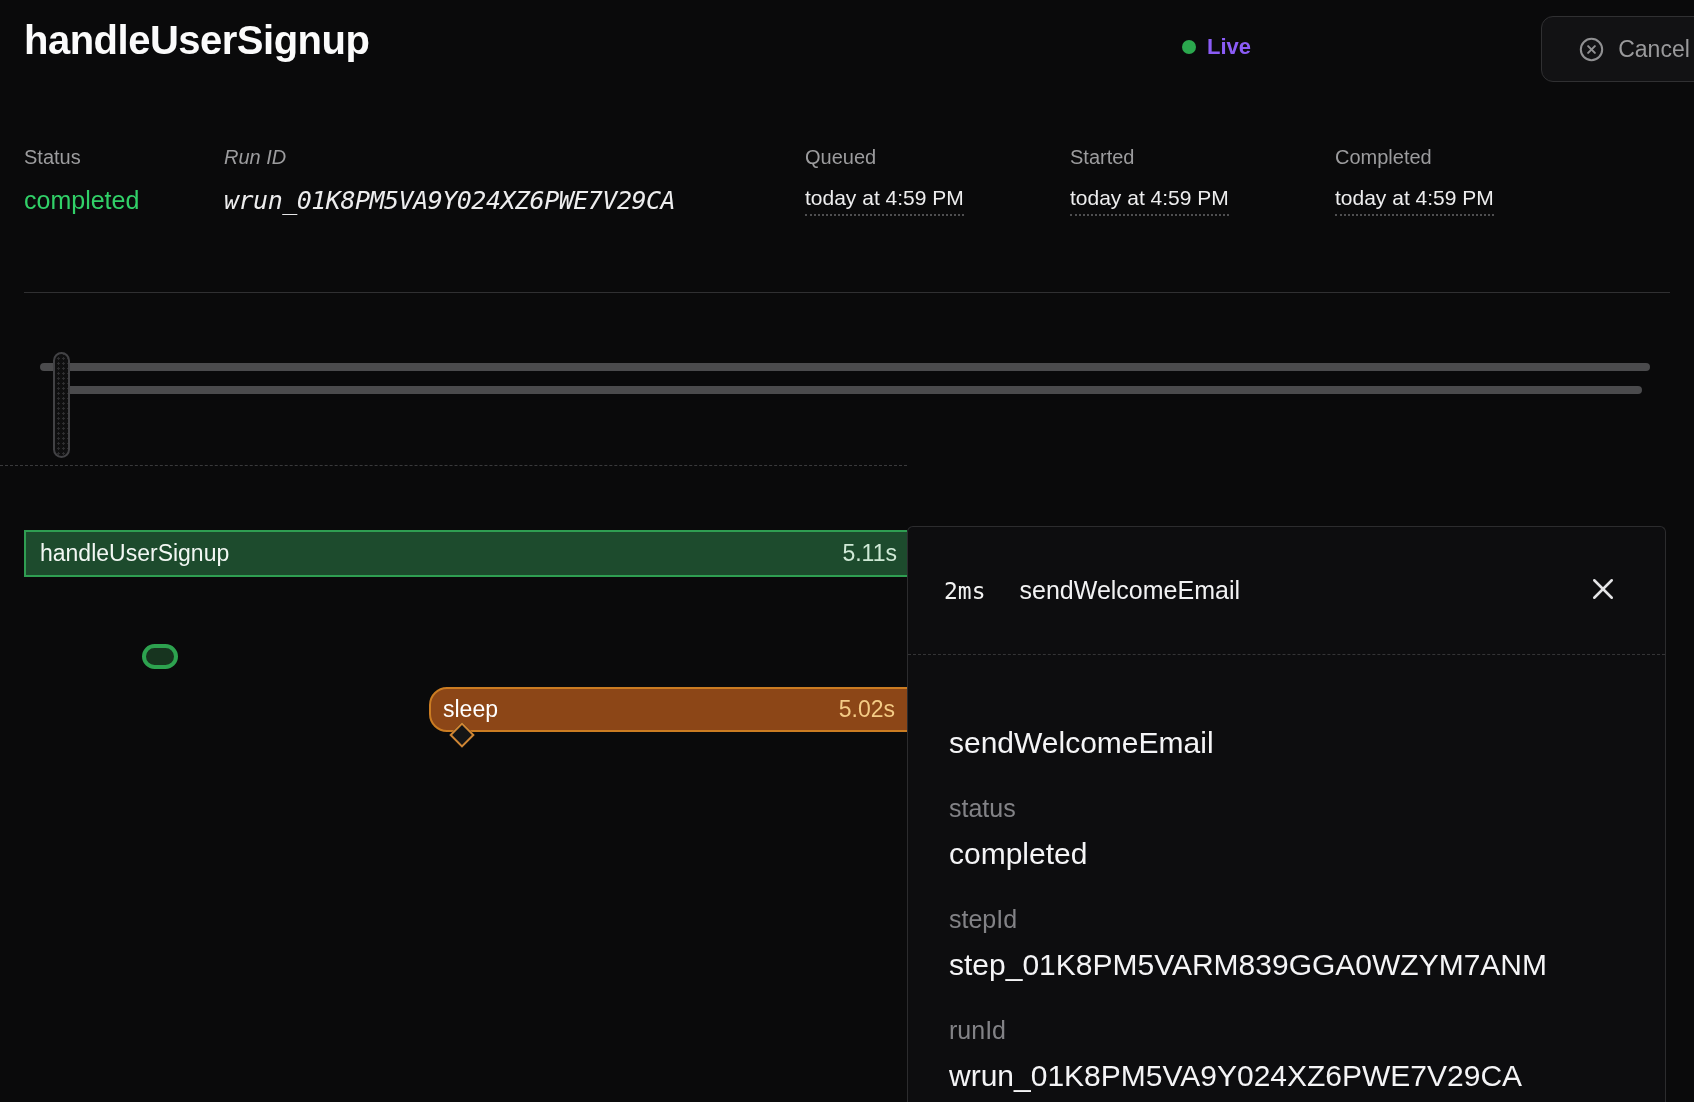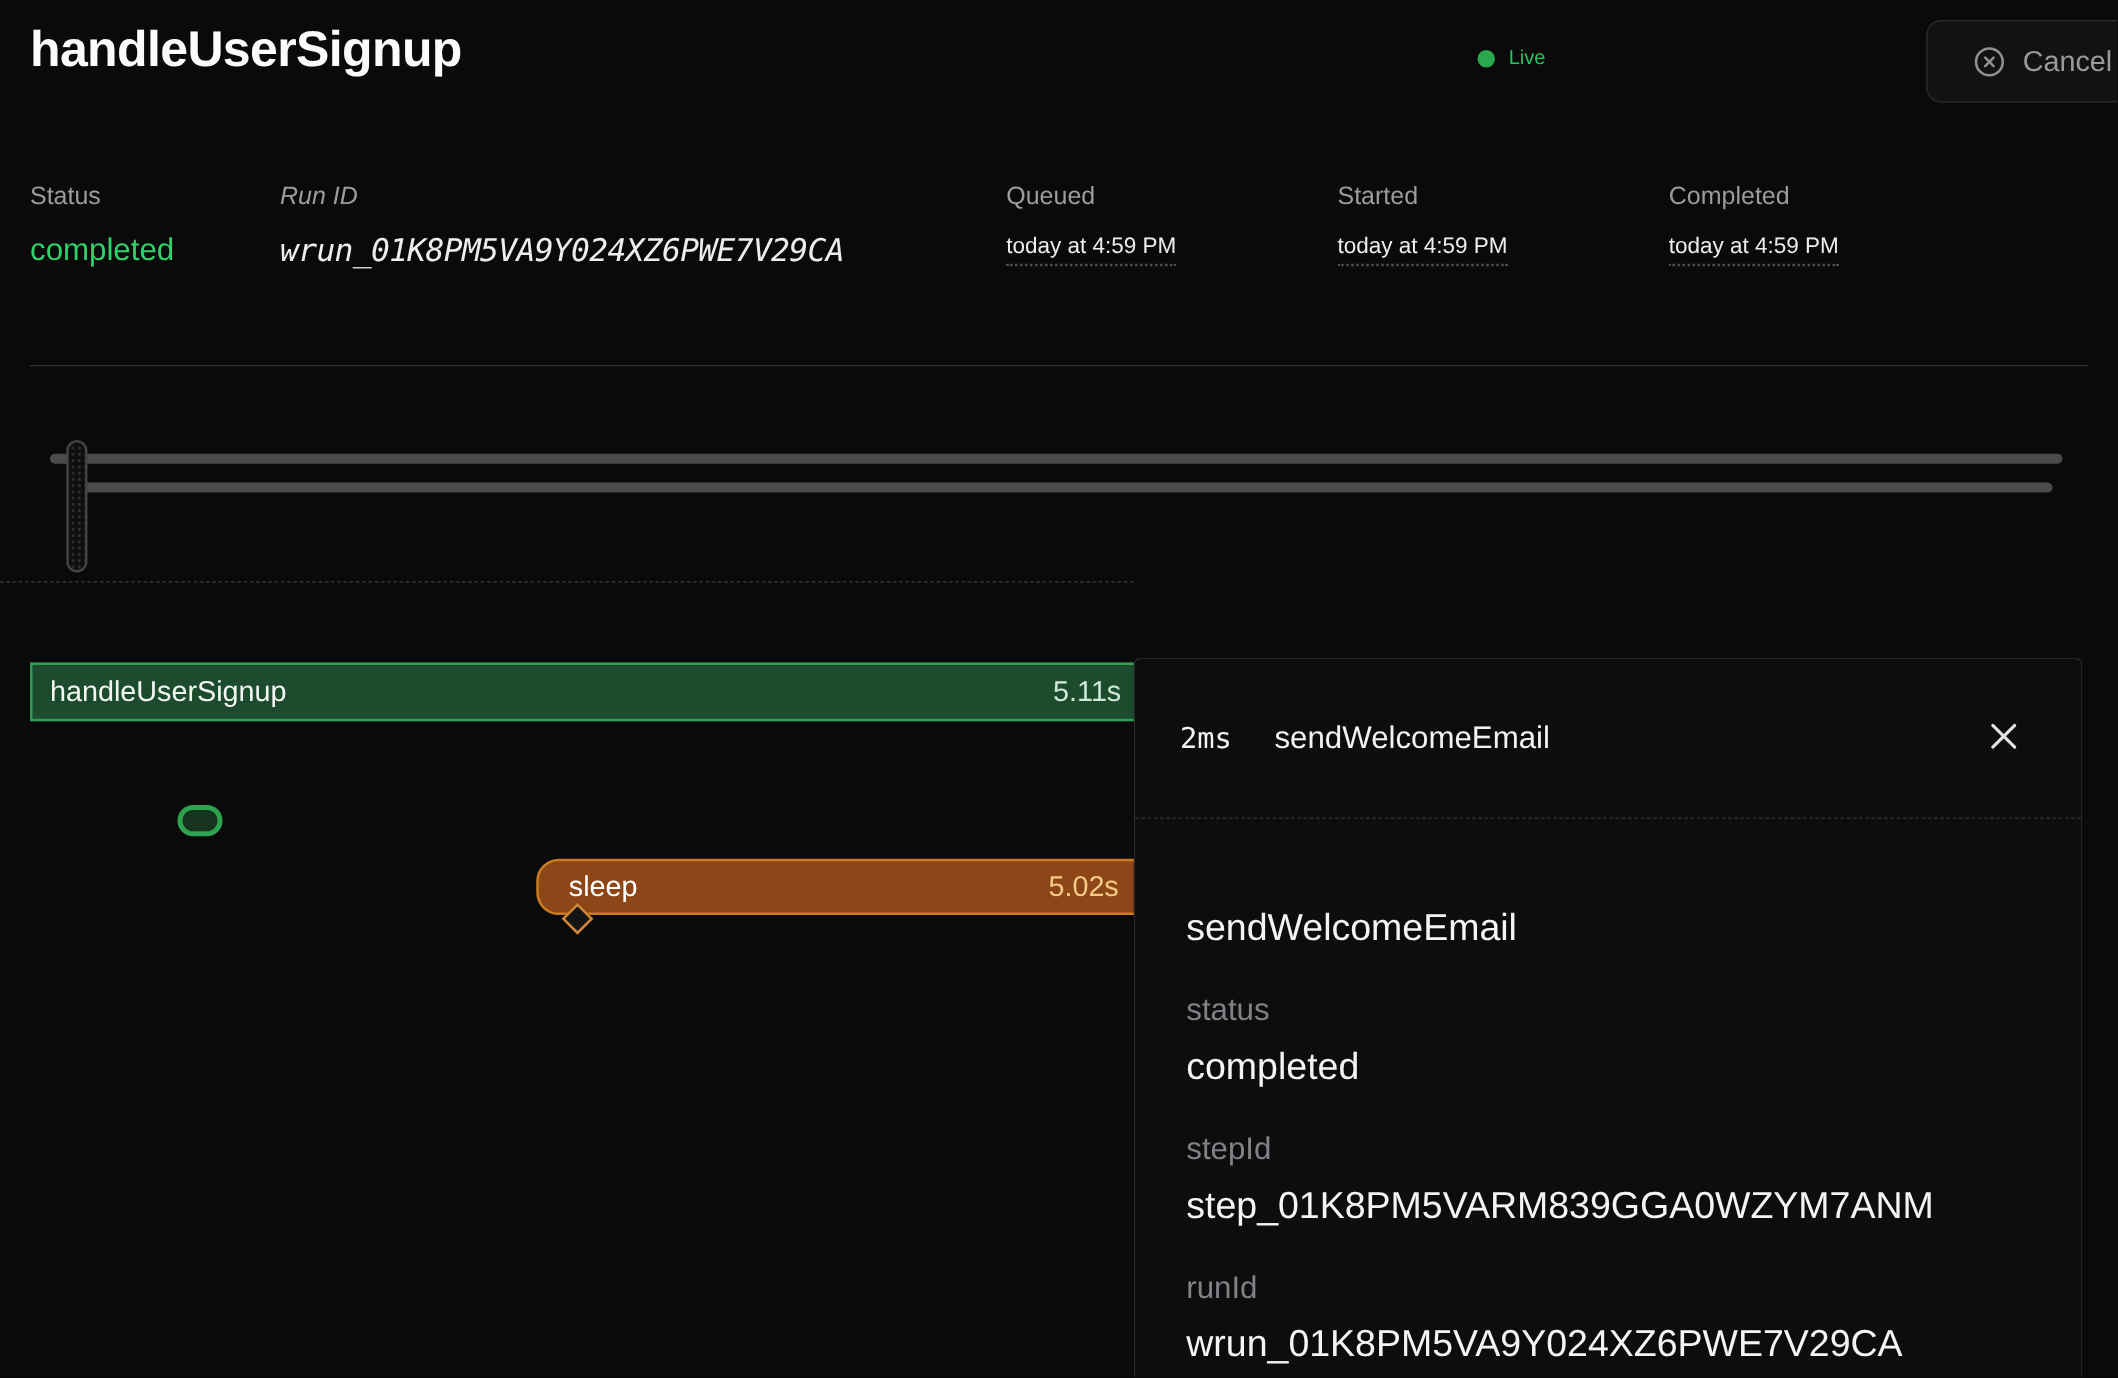--- a/index.html
+++ b/index.html
@@ -8,36 +8,36 @@
     background:#0a0a0b;font-family:"Liberation Sans",sans-serif;
     -webkit-font-smoothing:antialiased;
   }
   
   .page-title{
     position:absolute;left:24px;top:18px;
     font-size:40px;font-weight:700;color:#fbfbfb;letter-spacing:-.5px;
   }
   .live-wrap{position:absolute;left:1182px;top:32px;height:30px;display:flex;align-items:center;gap:11px;}
   .live-dot{width:14px;height:14px;border-radius:50%;background:#2ba84e;}
-  .live-label{font-size:16px;color:#22c55e;}
+  .live-label{font-size:22px;color:#8b5cf6;font-weight:bold;}
   .btn{
     position:absolute;top:16px;height:66px;box-sizing:border-box;
     display:flex;align-items:center;justify-content:center;gap:13px;
     background:#121214;border:1px solid #303032;border-radius:12px;cursor:pointer;
     font-family:inherit;
   }
   .btn-rerun{left:1270px;width:188px;}
   .btn-rerun .btn-label{font-size:23px;font-weight:600;color:#f5f5f5;}
   .btn-cancel{left:1541px;width:186px;}
   .btn-cancel .btn-label{font-size:23px;font-weight:400;color:#9a9a9c;}
   .btn svg{display:block;}
   
   .meta-col{position:absolute;top:146px;}
   .meta-label{font-size:20px;color:#9c9c9e;}
-  .meta-value{margin-top:17px;font-size:18px;color:#ededee;}
+  .meta-value{margin-top:17px;font-size:21px;color:#ededee;}
   .meta-col.c-status{left:24px;}
   .meta-col.c-runid{left:224px;font-style:italic;}
   .meta-col.c-queued{left:805px;}
   .meta-col.c-started{left:1070px;}
   .meta-col.c-completed{left:1335px;}
   .v-status{color:#31d068;font-size:25px;}
   .v-runid{font-family:"DejaVu Sans Mono",monospace;font-size:25px;letter-spacing:-.5px;}
   .v-time{display:inline-block;border-bottom:2px dotted #4e4e50;padding-bottom:4px;}
   .rule{position:absolute;left:24px;top:292px;width:1646px;height:1px;background:#303032;}
   
@@ -61,21 +61,21 @@
   .bar-root .bar-dur{position:absolute;left:781px;width:90px;text-align:right;font-size:23px;color:#cfe9d6;}
   .step-pill{
     position:absolute;left:142px;top:178px;width:36px;height:25px;box-sizing:border-box;
     border:4px solid #2da24f;border-radius:13px;background:#17341f;cursor:pointer;
   }
   .bar-sleep{
     position:absolute;left:429px;top:221px;width:1100px;height:45px;box-sizing:border-box;
     background:#8c4617;border:2px solid #cb7c22;border-radius:18px 0 0 18px;
     display:flex;align-items:center;cursor:pointer;
   }
-  .bar-sleep .bar-name{padding-left:24px;font-size:23px;color:#ffffff;}
+  .bar-sleep .bar-name{padding-left:12px;font-size:23px;color:#ffffff;}
   .bar-sleep .bar-dur{position:absolute;left:374px;width:90px;text-align:right;font-size:23px;color:#f4cb85;}
   .diamond{
     position:absolute;left:453px;top:260px;width:14px;height:14px;box-sizing:content-box;
     background:#151516;border:2px solid #d08634;transform:rotate(45deg);
   }
   
   .panel{
     position:absolute;left:907px;top:479px;width:759px;height:649px;box-sizing:border-box;
     background:#0d0d0f;border:1px solid #2c2c2e;border-bottom:none;border-radius:6px 6px 0 0;z-index:5;margin-top:47px;
   }

